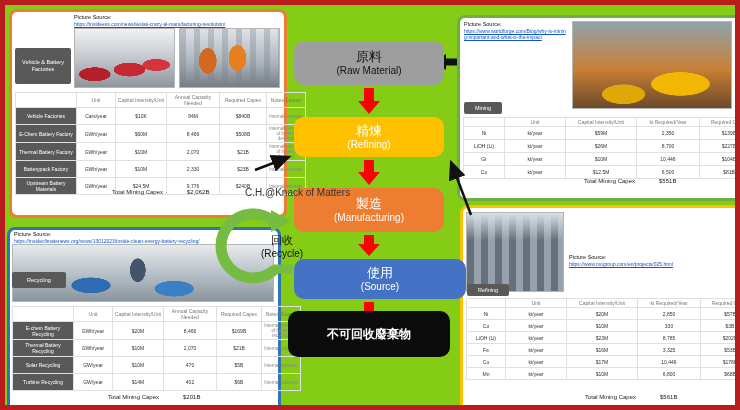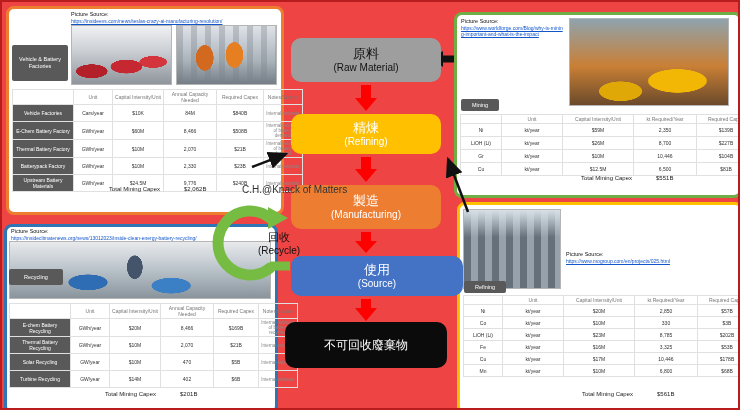--- a/index.html
+++ b/index.html
@@ -1,27 +1,27 @@
 <!DOCTYPE html>
 <html><head>
 <meta charset="utf-8">
 <style>
   html,body{margin:0;padding:0;background:#fff;}
   body{font-family:"Liberation Sans","DejaVu Sans",sans-serif;}
-  #stage{position:relative;width:740px;height:410px;background:#ef4444;overflow:hidden;border:2px solid #b91c1c;box-sizing:border-box;}
+  #stage{position:relative;width:740px;height:410px;background:#84cc16;overflow:hidden;border:5px solid #b91c1c;box-sizing:border-box;}
 
   
   .flow-box{position:absolute;border-radius:10px;display:flex;flex-direction:column;align-items:center;justify-content:center;text-align:center;z-index:3;}
   .flow-box .zh{font-size:13px;line-height:1.25;}
   .flow-box .en{font-size:10px;line-height:1.2;}
   .fb-raw{left:289px;top:36px;width:150px;height:44px;background:#9e9e9e;color:#111;}
   .fb-refining{left:289px;top:112px;width:150px;height:40px;background:#FFC000;color:#fff;}
   .fb-manufacturing{left:289px;top:183px;width:150px;height:44px;background:#ED7D31;color:#fff;}
   .fb-using{left:289px;top:254px;width:172px;height:40px;background:#4472C4;color:#fff;}
-  .fb-waste{left:283px;top:320px;width:162px;height:46px;background:#0b0b0b;color:#fff;}
+  .fb-waste{left:283px;top:306px;width:162px;height:46px;background:#0b0b0b;color:#fff;font-weight:bold;}
   .fb-waste .zh{font-size:12px;}
   .fb-waste .en{font-size:10px;}
 
   .recycle-label{position:absolute;left:244px;top:228px;width:66px;text-align:center;color:#111;z-index:6;}
   .recycle-label .zh{font-size:11px;}
   .recycle-label .en{font-size:10px;}
   .credit{position:absolute;left:240px;top:182px;width:110px;font-size:10px;color:#333;z-index:4;}
 
   
   .overlay{position:absolute;left:0;top:0;z-index:2;pointer-events:none;}

